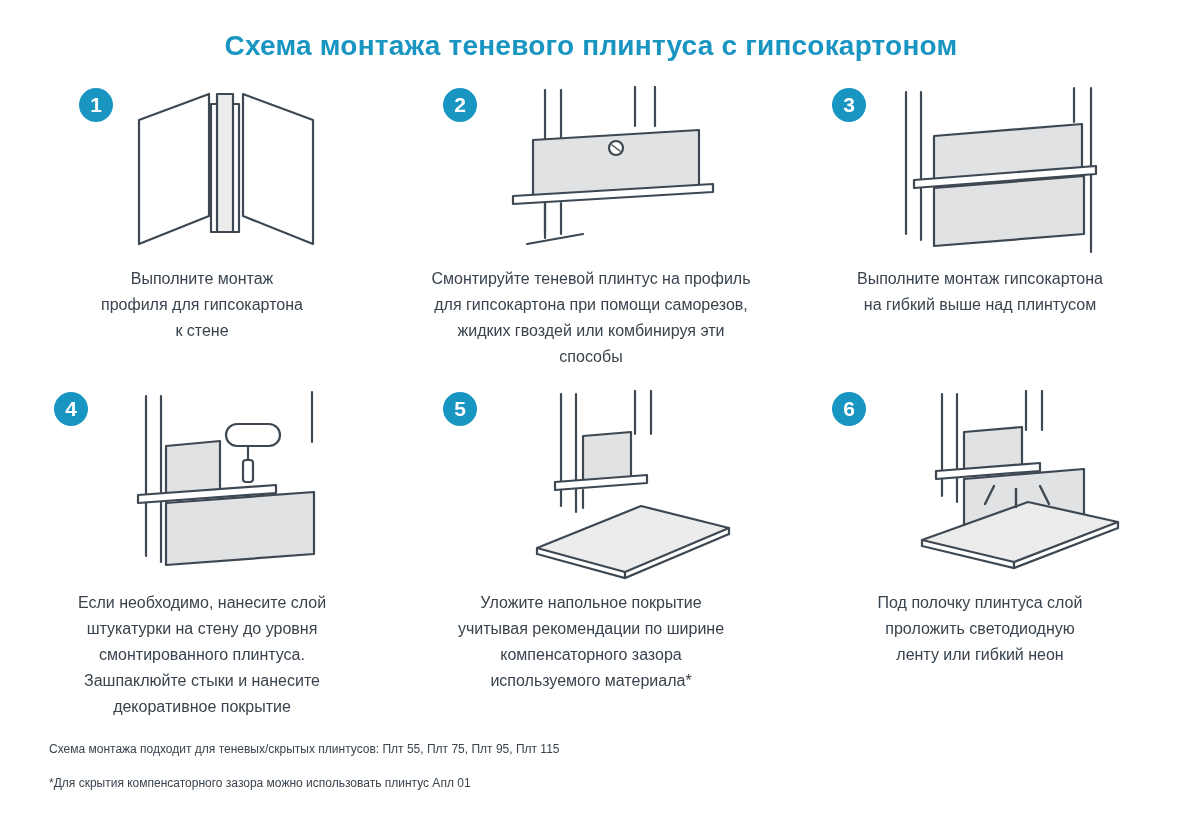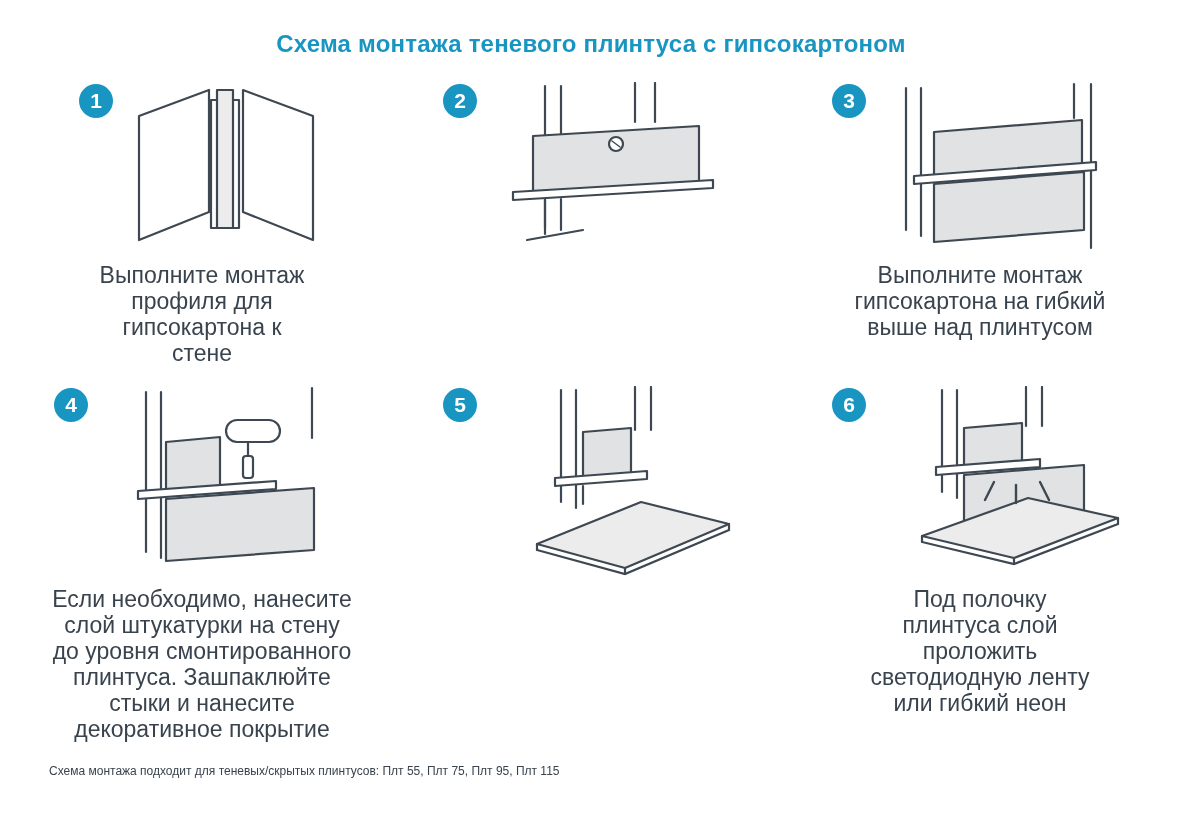--- a/index.html
+++ b/index.html
@@ -10,37 +10,37 @@
     --lightgray:#ECECEC;
   }
   *{box-sizing:border-box;margin:0;padding:0;}
   html,body{background:#ffffff;}
   body{
     width:1182px;height:827px;overflow:hidden;
     font-family:"Liberation Sans",sans-serif;color:var(--text);
   }
   .title{
     margin-top:30px;text-align:center;
-    font-size:24px;font-weight:700;color:var(--accent);letter-spacing:.2px;
+    font-size:28px;font-weight:700;color:var(--accent);letter-spacing:.2px;
   }
   .grid{
     margin-top:24px;display:grid;
     grid-template-columns:330px 400px 330px;
     column-gap:24px;row-gap:20px;justify-content:center;
   }
   .step{display:flex;flex-direction:column;align-items:center;}
   .figure{display:flex;align-items:flex-start;gap:12px;}
   .row1 .figure{height:172px;}
   .row2 .figure{height:192px;}
   .badge{
     flex:0 0 auto;width:34px;height:34px;margin-top:2px;border-radius:50%;
     background:var(--accent);color:#fff;display:flex;align-items:center;justify-content:center;
     font-size:21px;font-weight:700;
   }
-  .caption{margin-top:8px;text-align:center;font-size:23px;line-height:26px;}
+  .caption{margin-top:8px;text-align:center;font-size:16px;line-height:26px;}
   .cap-1{max-width:210px;}
   .cap-2{max-width:320px;}
   .cap-3{max-width:265px;}
   .cap-4{max-width:300px;}
   .cap-5{max-width:270px;}
   .cap-6{max-width:235px;}
   .footnotes{margin:22px 0 0 49px;font-size:12px;}
   .footnotes p + p{margin-top:20px;}
   svg .ln{stroke:var(--line);stroke-width:2.2;fill:none;stroke-linecap:round;}
   svg .thin{stroke:var(--line);stroke-width:1.4;fill:none;stroke-linecap:round;}
@@ -95,20 +95,21 @@
           <line class="thin" x1="123" y1="59" x2="131" y2="65"></line>
         </g>
         <polygon class="pw" points="24,110 224,98 224,106 24,118"></polygon>
         <g>
           <line class="ln" x1="56" y1="118" x2="56" y2="152"></line>
           <line class="ln" x1="72" y1="117" x2="72" y2="148"></line>
           <line class="ln" x1="38" y1="158" x2="94" y2="148"></line>
         </g>
       </svg>
     </div>
+    <p class="caption cap-2">Смонтируйте теневой плинтус на профиль для гипсокартона при помощи саморезов, жидких гвоздей или комбинируя эти способы</p>
   </section>
 
   <section class="step row1">
     <div class="figure">
       <div class="badge">
         <span>3</span>
       </div>
       <svg width="250" height="170" viewBox="0 0 250 170">
         <g>
           <line class="ln" x1="28" y1="6" x2="28" y2="148"></line>
@@ -163,20 +164,21 @@
         <polygon class="pg" points="94,46 142,42 142,88 94,92"></polygon>
         <polygon class="pw" points="66,92 158,85 158,93 66,100"></polygon>
         <line class="ln" x1="94" y1="100" x2="94" y2="118"></line>
         <g>
           <polygon class="pl" points="48,158 152,116 240,138 136,182"></polygon>
           <polyline class="ln" points="48,158 48,164 136,188 240,144 240,138"></polyline>
           <line class="ln" x1="136" y1="182" x2="136" y2="188"></line>
         </g>
       </svg>
     </div>
+    <p class="caption cap-5">Уложите напольное покрытие учитывая рекомендации по ширине компенсаторного зазора используемого материала*</p>
   </section>
 
   <section class="step row2">
     <div class="figure">
       <div class="badge">
         <span>6</span>
       </div>
       <svg width="250" height="190" viewBox="0 0 250 190">
         <g>
           <line class="ln" x1="64" y1="4" x2="64" y2="106"></line>
@@ -199,13 +201,14 @@
         </g>
       </svg>
     </div>
     <p class="caption cap-6">Под полочку плинтуса слой проложить светодиодную ленту или гибкий неон</p>
   </section>
 
 </main>
 
 <footer class="footnotes">
   <p>Схема монтажа подходит для теневых/скрытых плинтусов: Плт 55, Плт 75, Плт 95, Плт 115</p>
+  <p>*Для скрытия компенсаторного зазора можно использовать плинтус Апл 01</p>
 </footer>
 
 </body></html>

